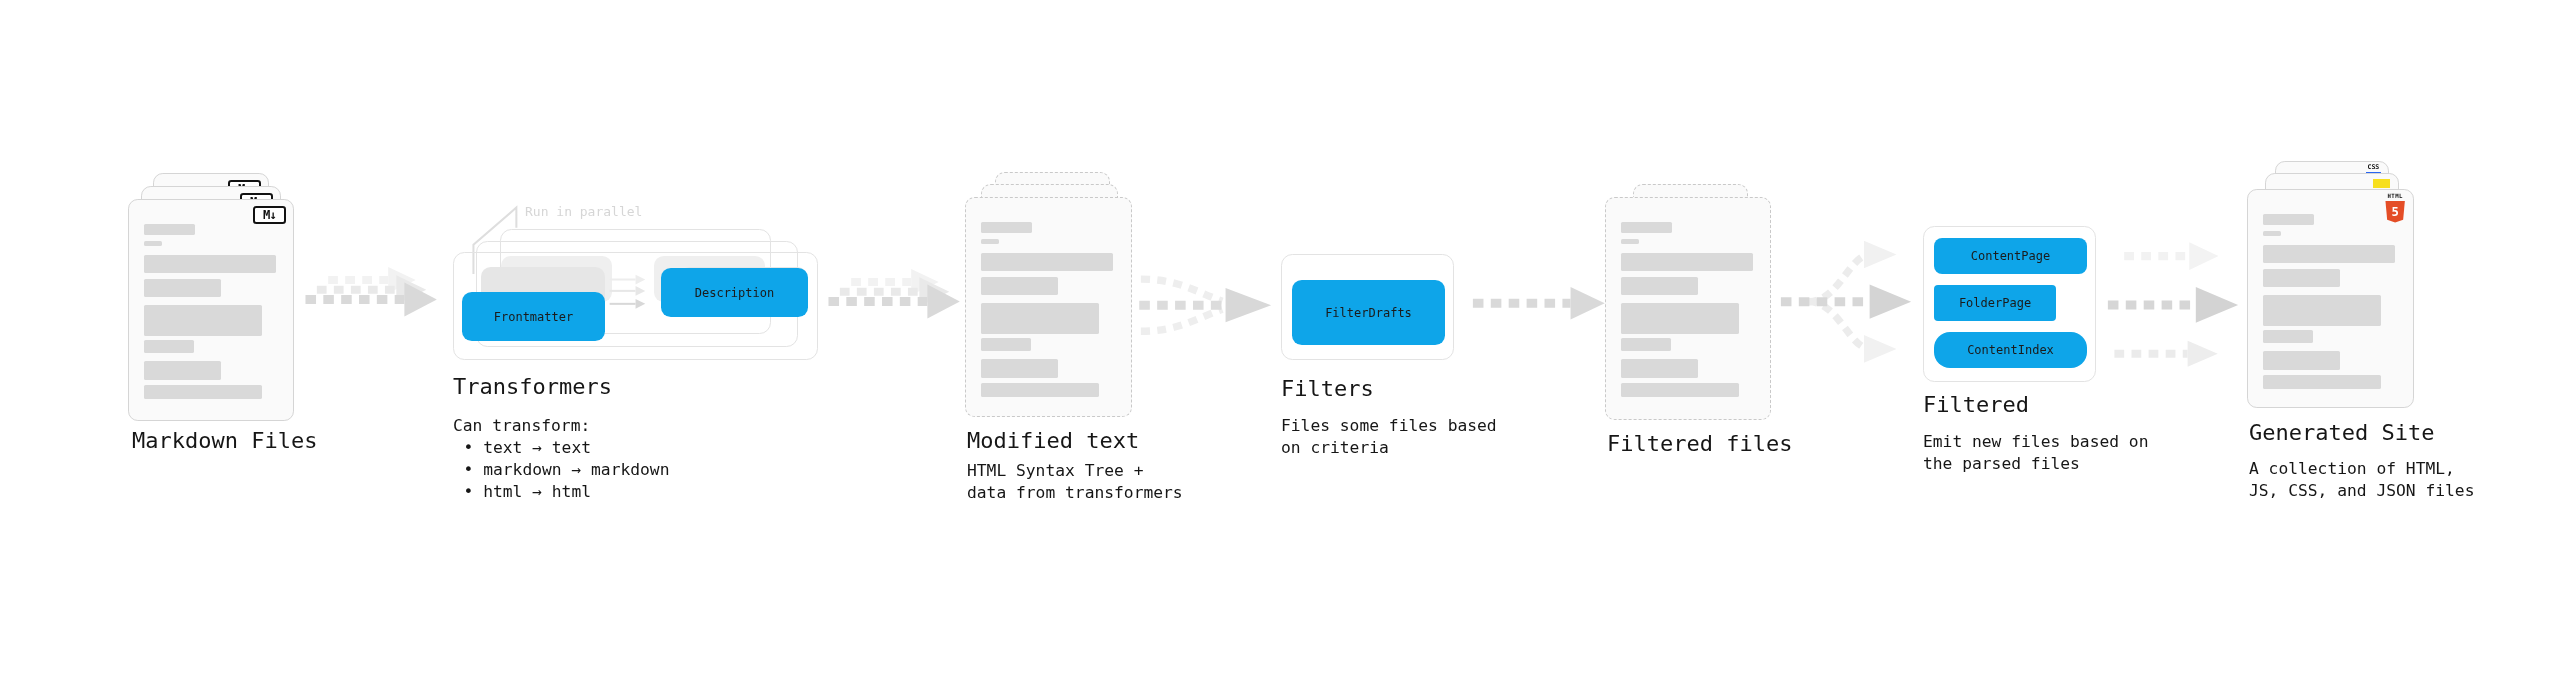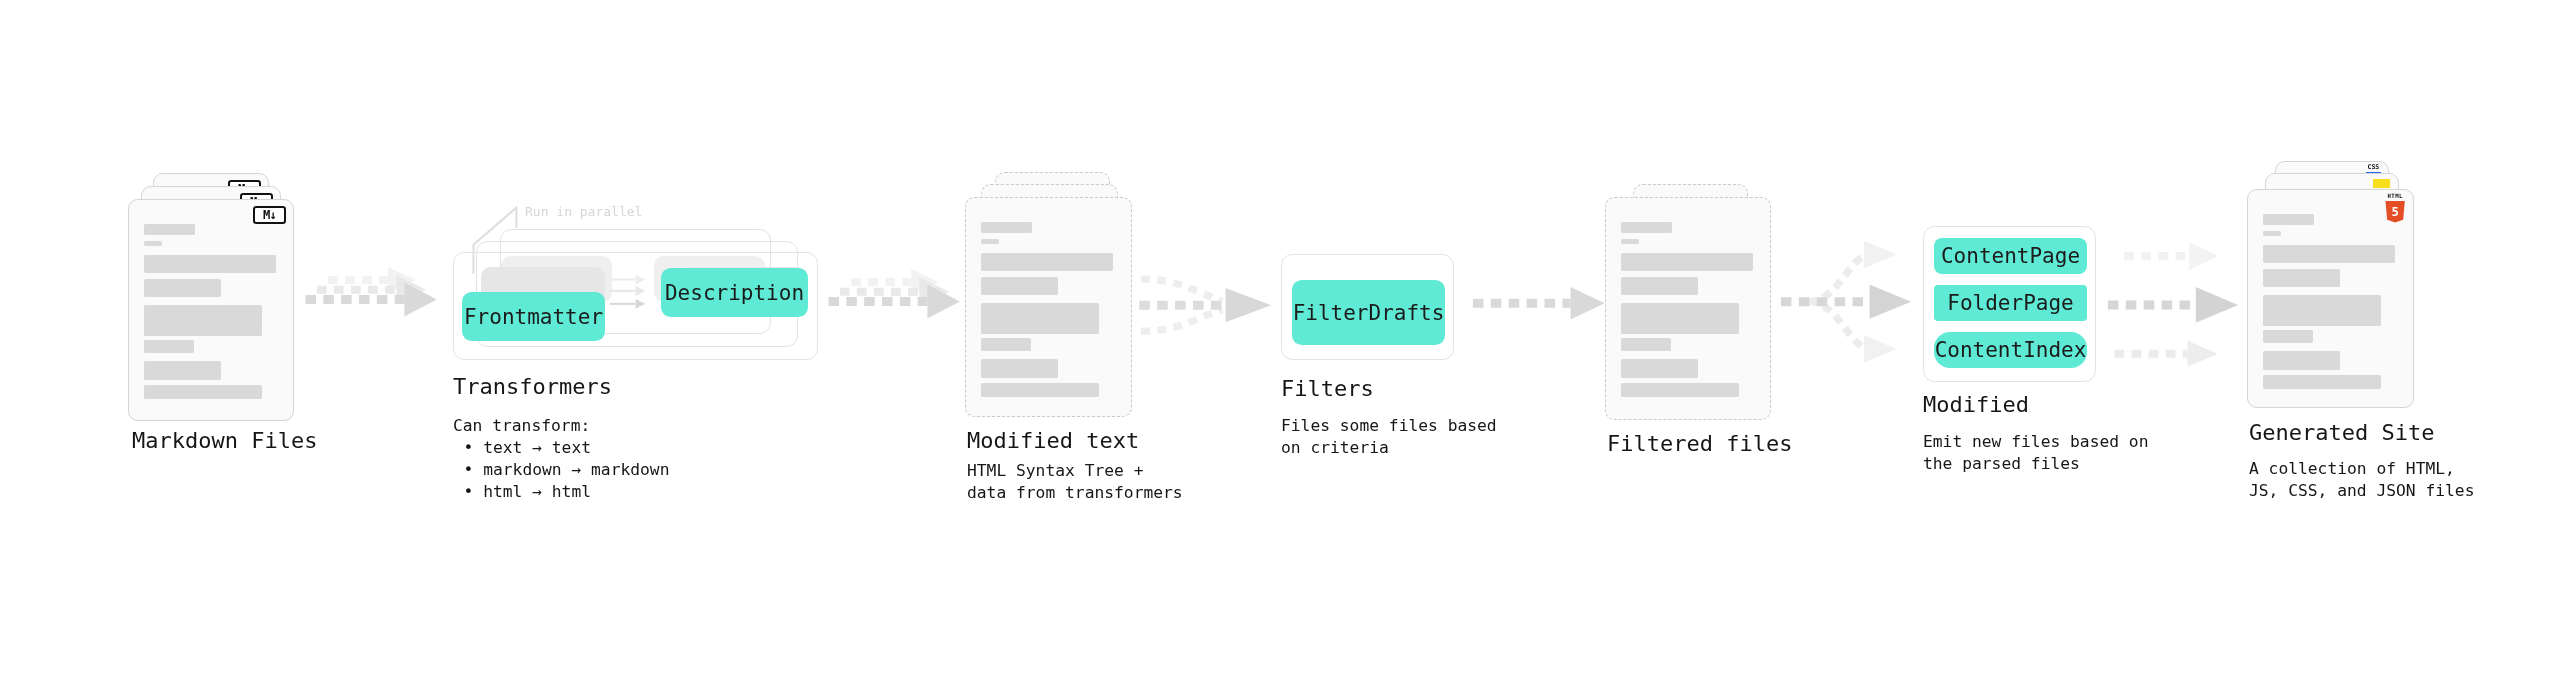--- a/index.html
+++ b/index.html
@@ -5,22 +5,22 @@
   html,body{margin:0;padding:0;background:#ffffff;}
   .canvas{position:relative;width:2576px;height:681px;background:#ffffff;overflow:hidden;
           font-family:"DejaVu Sans Mono","Liberation Mono",monospace;color:#161616;}
   .card{position:absolute;background:#fafafa;border:1.6px solid #d5d5d5;border-radius:9.8px;box-sizing:border-box;}
   .card.dashed{border:1.6px dashed #c9c9c9;}
   .h1{position:absolute;font-size:22px;line-height:24.4px;color:#161616;white-space:nowrap;}
   .desc{position:absolute;font-size:16.3px;line-height:22px;color:#161616;white-space:nowrap;}
   .desc .ind{padding-left:10.6px;}
   .annot{position:absolute;font-size:13px;color:#d6d6d6;white-space:nowrap;}
   .obox{position:absolute;border:1.6px solid #e3e3e3;border-radius:11.4px;box-sizing:border-box;background:transparent;}
-  .gbtn{position:absolute;background:#5eead4;border-radius:9.8px;display:flex;align-items:center;justify-content:center;
-        font-size:21px;color:#1b1b1b;white-space:nowrap;}
+  .gbtn{position:absolute;background:#0ea5e9;border-radius:9.8px;display:flex;align-items:center;justify-content:center;
+        font-size:12px;color:#1b1b1b;white-space:nowrap;}
   .ghost{position:absolute;border-radius:9.8px;}
   .md-badge{position:absolute;top:5.7px;right:7.3px;width:32.5px;height:18.7px;border:2px solid #121212;border-radius:3.3px;
             background:#ffffff;display:flex;align-items:center;justify-content:center;
             font-weight:bold;font-size:12.2px;letter-spacing:-0.8px;color:#121212;box-sizing:border-box;}
   .skel{position:absolute;left:14.6px;top:24.4px;right:14.6px;bottom:14.6px;}
   .bar{position:absolute;background:#d9d9d9;border-radius:1.6px;}
   .b1{top:0;width:51px;height:10.6px}
   .b2{top:16.3px;width:18px;height:5.7px}
   .b3{top:31px;width:132px;height:18px}
   .b4{top:55px;width:77px;height:18px}
@@ -177,23 +177,23 @@
     <path d="M 40,83 C 72,83 86,40 106,28" fill="none" stroke="#ececec" stroke-width="9" stroke-dasharray="11 8"></path>
     <polygon points="108,8 148,25 108,42" fill="#f1f1f1"></polygon>
     <path d="M 40,83 C 72,83 86,126 106,138" fill="none" stroke="#ececec" stroke-width="9" stroke-dasharray="11 8"></path>
     <polygon points="108,124 148,141 108,158" fill="#f1f1f1"></polygon>
     <line x1="6" y1="83" x2="115" y2="83" stroke="#d7d7d7" stroke-width="11" stroke-dasharray="13 9"></line>
     <polygon points="115,62 166,83 115,104" fill="#d4d4d4"></polygon>
   </svg>
 
   <div class="obox" style="left:1923px;top:226px;width:173px;height:156px"></div>
   <div class="gbtn" style="left:1934px;top:238px;width:153px;height:36px;border-radius:8.1px">ContentPage</div>
-  <div class="gbtn" style="left:1934px;top:285px;width:153px;height:36px;border-radius:4px">FolderPage</div>
+  <div class="gbtn" style="left:1934px;top:285px;width:122px;height:36px;border-radius:4px">FolderPage</div>
   <div class="gbtn" style="left:1934px;top:332px;width:153px;height:36px;border-radius:16px">ContentIndex</div>
-  <div class="h1" style="left:1923px;top:393px">Modified</div>
+  <div class="h1" style="left:1923px;top:393px">Filtered</div>
   <div class="desc" style="left:1923px;top:431px">
     <div>Emit new files based on</div>
     <div>the parsed files</div>
   </div>
 
   <svg class="arrow-svg" style="left:2103px;top:234px" width="140" height="137" viewBox="0 0 172 168">
     <line x1="26" y1="27" x2="106" y2="27" stroke="#f2f2f2" stroke-width="10" stroke-dasharray="12 9"></line>
     <polygon points="106,10 142,27 106,44" fill="#f3f3f3"></polygon>
     <line x1="6" y1="87" x2="114" y2="87" stroke="#d6d6d6" stroke-width="11" stroke-dasharray="13 9"></line>
     <polygon points="114,65 166,87 114,109" fill="#d3d3d3"></polygon>

